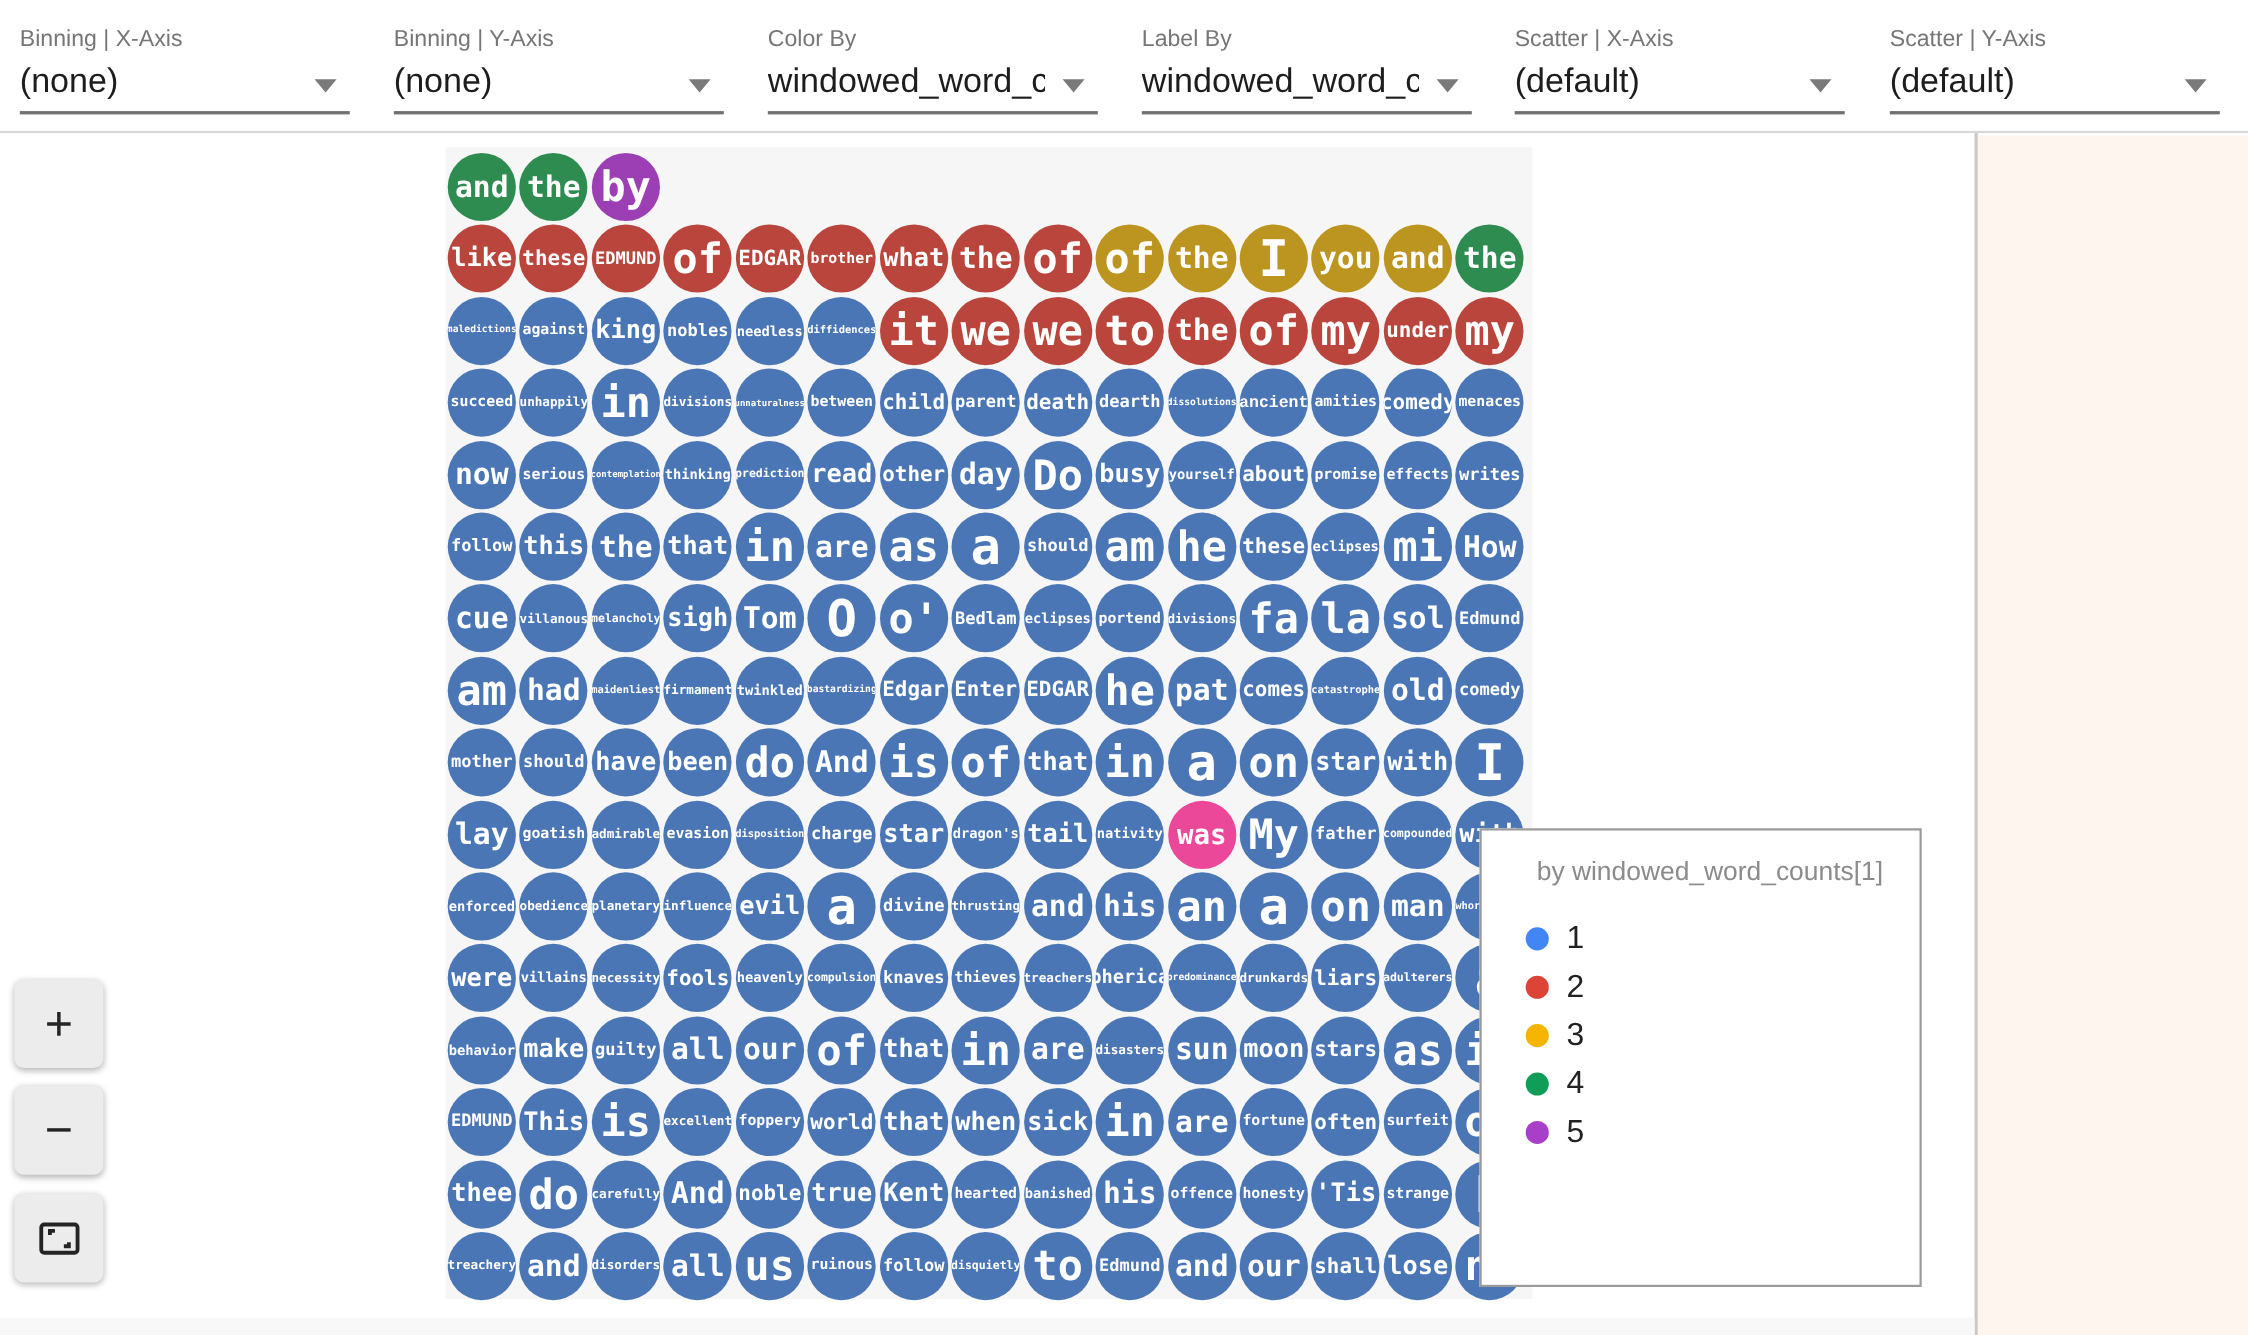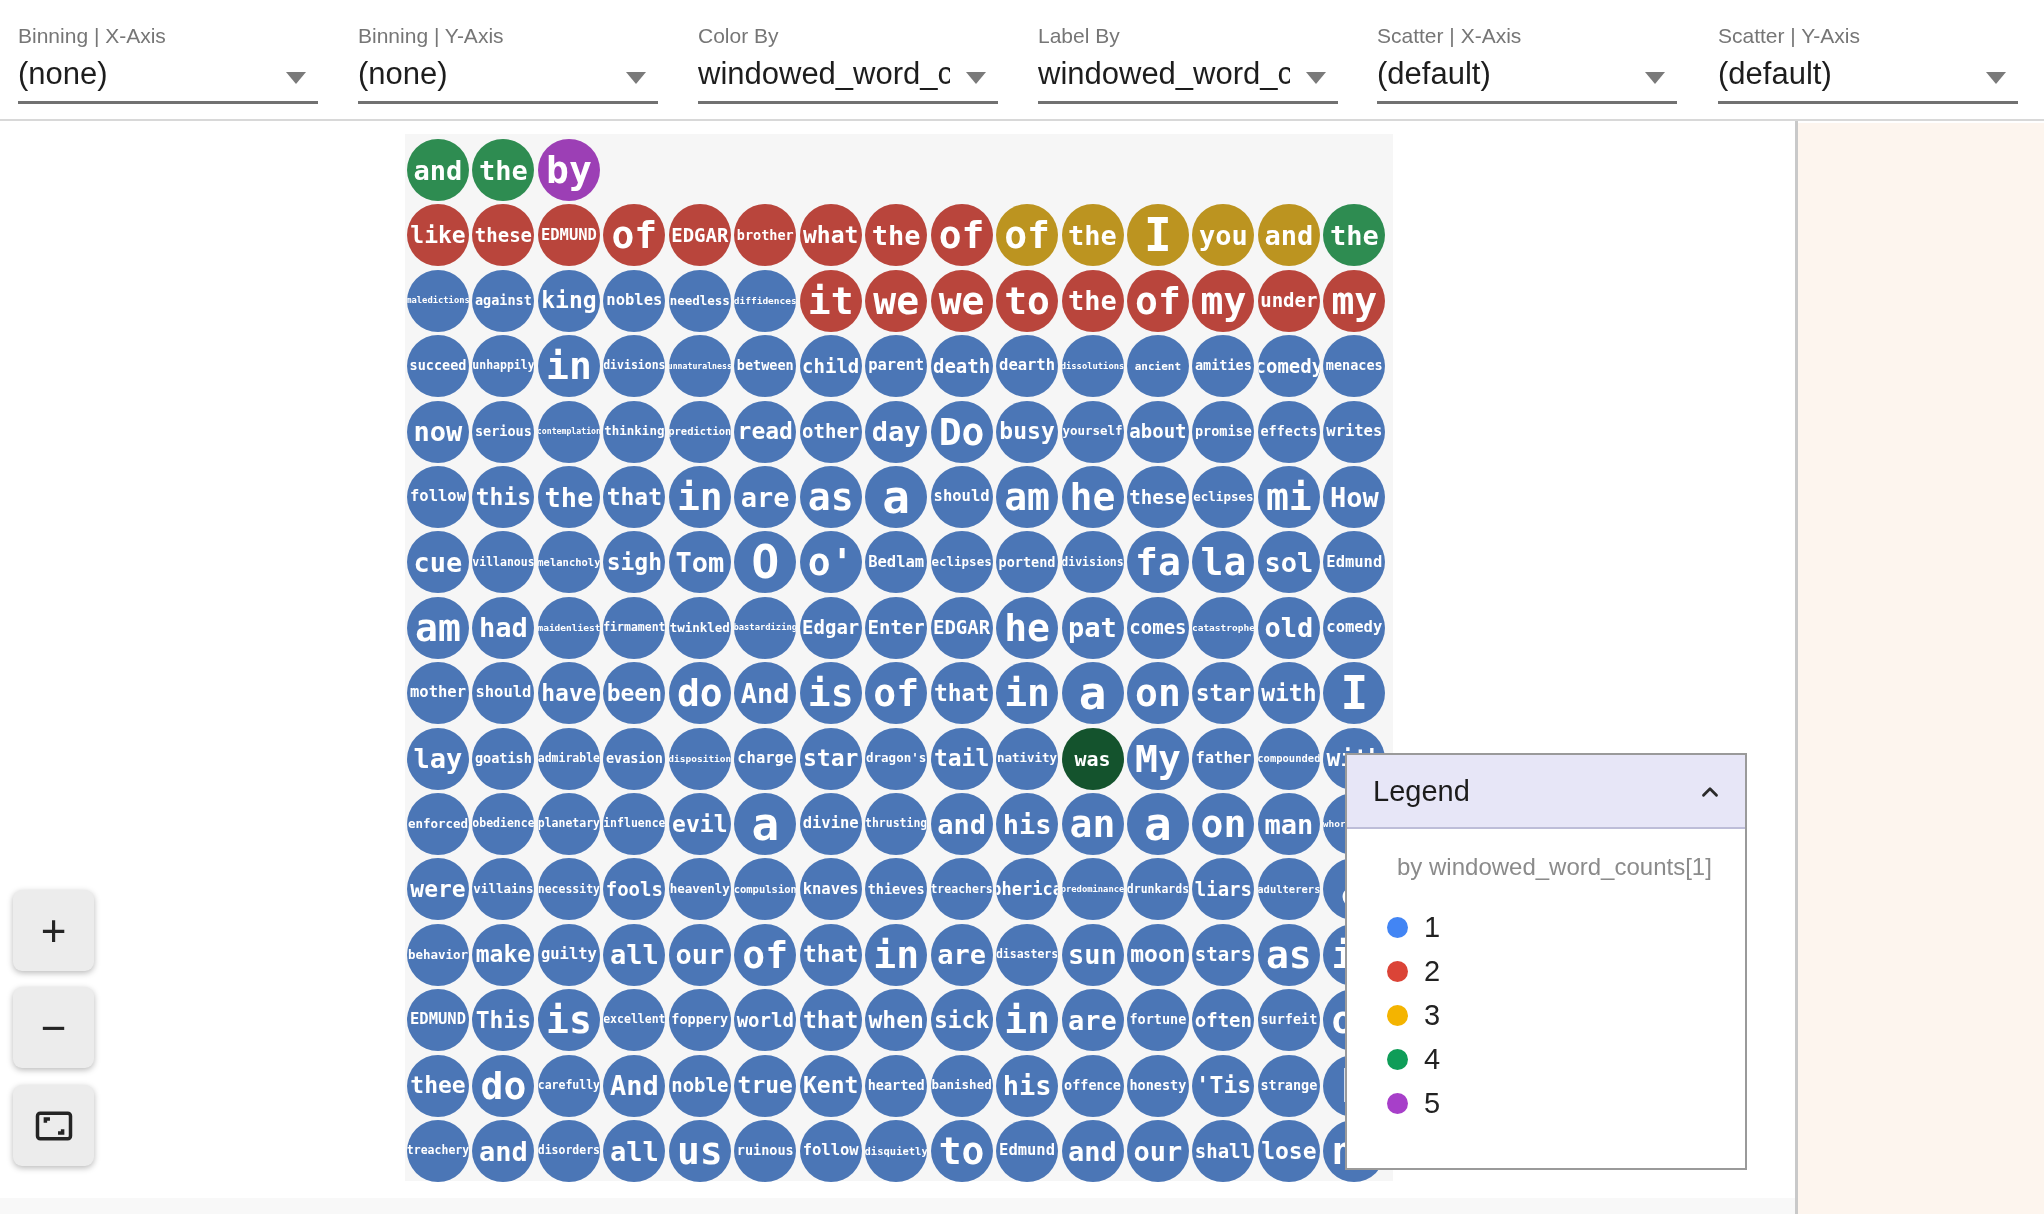--- a/index.html
+++ b/index.html
@@ -140,21 +140,21 @@
     <div class="word-circle" style="left: 472.45px; top: 335.2px; background: rgb(75, 118, 182); font-size: 11.5px;">unhappily</div>
     <div class="word-circle" style="left: 537.9px; top: 335.2px; background: rgb(75, 118, 182); font-size: 38px;">in</div>
     <div class="word-circle" style="left: 603.35px; top: 335.2px; background: rgb(75, 118, 182); font-size: 11.5px;">divisions</div>
     <div class="word-circle" style="left: 668.8px; top: 335.2px; background: rgb(75, 118, 182); font-size: 8.2px;">unnaturalness</div>
     <div class="word-circle" style="left: 734.25px; top: 335.2px; background: rgb(75, 118, 182); font-size: 13.5px;">between</div>
     <div class="word-circle" style="left: 799.7px; top: 335.2px; background: rgb(75, 118, 182); font-size: 19px;">child</div>
     <div class="word-circle" style="left: 865.15px; top: 335.2px; background: rgb(75, 118, 182); font-size: 15.5px;">parent</div>
     <div class="word-circle" style="left: 930.6px; top: 335.2px; background: rgb(75, 118, 182); font-size: 19px;">death</div>
     <div class="word-circle" style="left: 996.05px; top: 335.2px; background: rgb(75, 118, 182); font-size: 15.5px;">dearth</div>
     <div class="word-circle" style="left: 1061.5px; top: 335.2px; background: rgb(75, 118, 182); font-size: 8.8px;">dissolutions</div>
-    <div class="word-circle" style="left: 1126.95px; top: 335.2px; background: rgb(75, 118, 182); font-size: 11px;">ancient</div>
+    <div class="word-circle" style="left: 1126.95px; top: 335.2px; background: rgb(75, 118, 182); font-size: 15px; font-family: Liberation Mono, monospace;">ancient</div>
     <div class="word-circle" style="left: 1192.4px; top: 335.2px; background: rgb(75, 118, 182); font-size: 13.5px;">amities</div>
     <div class="word-circle" style="left: 1257.85px; top: 335.2px; background: rgb(75, 118, 182); font-size: 19px;">comedy</div>
     <div class="word-circle" style="left: 1323.3px; top: 335.2px; background: rgb(75, 118, 182); font-size: 13.5px;">menaces</div>
     <div class="word-circle" style="left: 407px; top: 400.6px; background: rgb(75, 118, 182); font-size: 27px;">now</div>
     <div class="word-circle" style="left: 472.45px; top: 400.6px; background: rgb(75, 118, 182); font-size: 13.5px;">serious</div>
     <div class="word-circle" style="left: 537.9px; top: 400.6px; background: rgb(75, 118, 182); font-size: 8.2px;">contemplation</div>
     <div class="word-circle" style="left: 603.35px; top: 400.6px; background: rgb(75, 118, 182); font-size: 12.5px;">thinking</div>
     <div class="word-circle" style="left: 668.8px; top: 400.6px; background: rgb(75, 118, 182); font-size: 10.5px;">prediction</div>
     <div class="word-circle" style="left: 734.25px; top: 400.6px; background: rgb(75, 118, 182); font-size: 23px;">read</div>
     <div class="word-circle" style="left: 799.7px; top: 400.6px; background: rgb(75, 118, 182); font-size: 19px;">other</div>
@@ -229,21 +229,21 @@
     <div class="word-circle" style="left: 407px; top: 727.6px; background: rgb(75, 118, 182); font-size: 27px;">lay</div>
     <div class="word-circle" style="left: 472.45px; top: 727.6px; background: rgb(75, 118, 182); font-size: 13.5px;">goatish</div>
     <div class="word-circle" style="left: 537.9px; top: 727.6px; background: rgb(75, 118, 182); font-size: 11.5px;">admirable</div>
     <div class="word-circle" style="left: 603.35px; top: 727.6px; background: rgb(75, 118, 182); font-size: 13.5px;">evasion</div>
     <div class="word-circle" style="left: 668.8px; top: 727.6px; background: rgb(75, 118, 182); font-size: 9.5px;">disposition</div>
     <div class="word-circle" style="left: 734.25px; top: 727.6px; background: rgb(75, 118, 182); font-size: 15.5px;">charge</div>
     <div class="word-circle" style="left: 799.7px; top: 727.6px; background: rgb(75, 118, 182); font-size: 23px;">star</div>
     <div class="word-circle" style="left: 865.15px; top: 727.6px; background: rgb(75, 118, 182); font-size: 12.5px;">dragon's</div>
     <div class="word-circle" style="left: 930.6px; top: 727.6px; background: rgb(75, 118, 182); font-size: 23px;">tail</div>
     <div class="word-circle" style="left: 996.05px; top: 727.6px; background: rgb(75, 118, 182); font-size: 12.5px;">nativity</div>
-    <div class="word-circle" style="left: 1061.5px; top: 727.6px; background: #14532d; font-size: 20px;">was</div>
+    <div class="word-circle" style="left: 1061.5px; top: 727.6px; background: #ec4899; font-size: 25px;">was</div>
     <div class="word-circle" style="left: 1126.95px; top: 727.6px; background: rgb(75, 118, 182); font-size: 38px;">My</div>
     <div class="word-circle" style="left: 1192.4px; top: 727.6px; background: rgb(75, 118, 182); font-size: 15.5px;">father</div>
     <div class="word-circle" style="left: 1257.85px; top: 727.6px; background: rgb(75, 118, 182); font-size: 10.5px;">compounded</div>
     <div class="word-circle" style="left: 1323.3px; top: 727.6px; background: rgb(75, 118, 182); font-size: 23px;">with</div>
     <div class="word-circle" style="left: 407px; top: 793px; background: rgb(75, 118, 182); font-size: 12.5px;">enforced</div>
     <div class="word-circle" style="left: 472.45px; top: 793px; background: rgb(75, 118, 182); font-size: 11.5px;">obedience</div>
     <div class="word-circle" style="left: 537.9px; top: 793px; background: rgb(75, 118, 182); font-size: 11.5px; text-align: right;">planetary</div>
     <div class="word-circle" style="left: 603.35px; top: 793px; background: rgb(75, 118, 182); font-size: 11.5px;">influence</div>
     <div class="word-circle" style="left: 668.8px; top: 793px; background: rgb(75, 118, 182); font-size: 23px;">evil</div>
     <div class="word-circle" style="left: 734.25px; top: 793px; background: rgb(75, 118, 182); font-size: 46px;">a</div>
@@ -343,28 +343,20 @@
   <span>
     <svg width="44" height="44" viewBox="0 0 24 24" fill="none" stroke="#242424" stroke-width="1.9">
       <rect x="3" y="5" width="18" height="14" rx="1.5"></rect>
       <path d="M7.3 10.2 V8.2 H9.8"></path>
       <path d="M16.7 13.8 V15.8 H14.2"></path>
     </svg>
   </span>
 </div>
 
 <div class="legend">
-  <div class="legend-header">
-    <span class="legend-title">Legend</span>
-    <span class="legend-chevron">
-      <svg width="26" height="26" viewBox="0 0 24 24" fill="none" stroke="#2b2b2b" stroke-width="2.6" stroke-linecap="round" stroke-linejoin="round">
-        <polyline points="6,15 12,9 18,15"></polyline>
-      </svg>
-    </span>
-  </div>
   <div class="legend-body">
     <div class="legend-subtitle">by windowed_word_counts[1]</div>
     <div class="legend-entries" id="legend-entries">
         <div class="legend-entry">
           <span class="legend-dot" style="background: rgb(66, 133, 244);"></span>
           <span class="legend-val">1</span>
         </div>
         <div class="legend-entry">
           <span class="legend-dot" style="background: rgb(219, 68, 55);"></span>
           <span class="legend-val">2</span>

